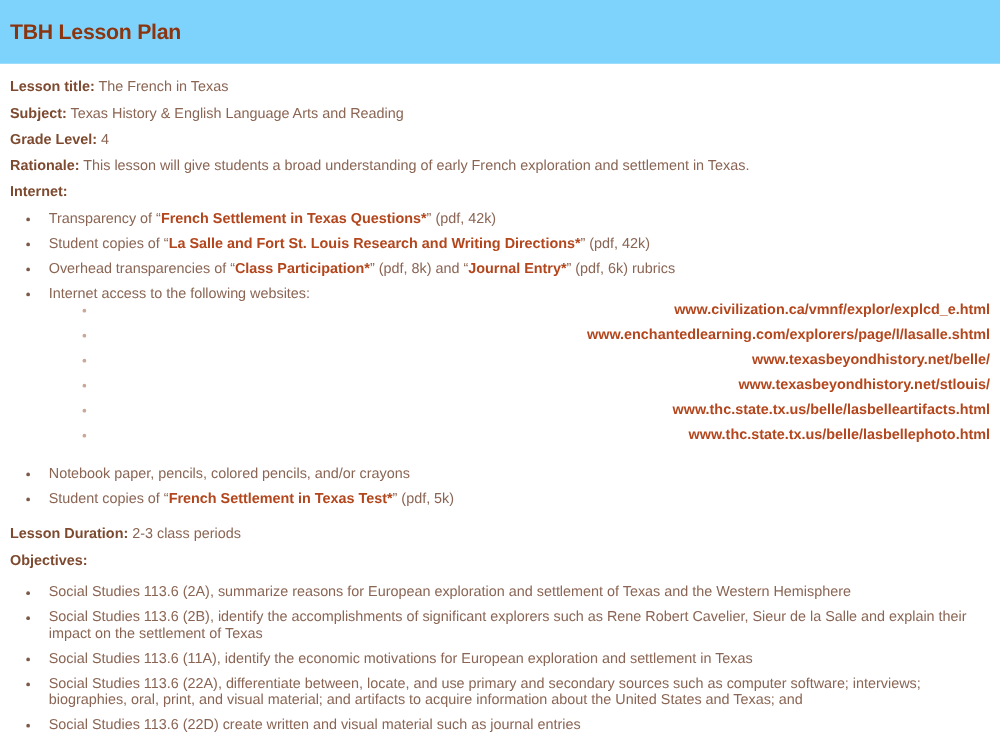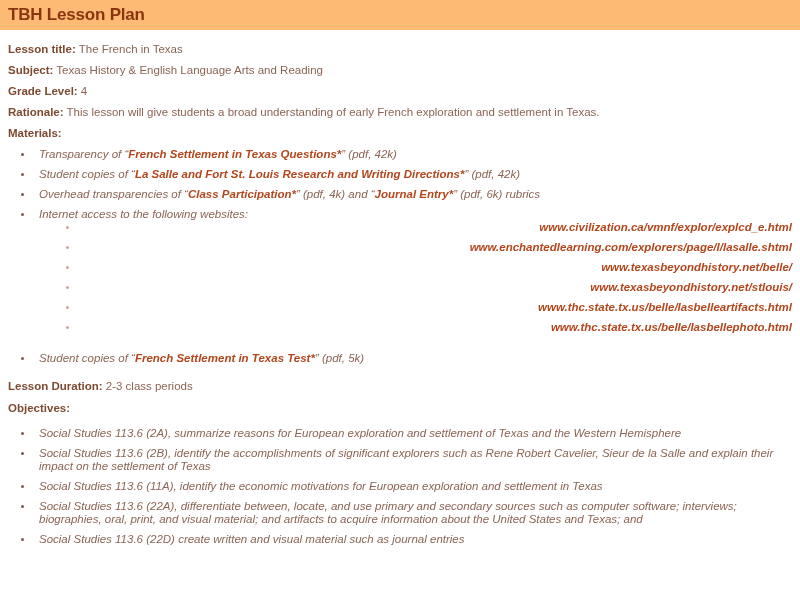--- a/index.html
+++ b/index.html
@@ -4,39 +4,38 @@
   <style>
     html, body { margin: 0; padding: 0; }
     body {
       width: 800px; height: 600px; overflow: hidden;
       background: #ffffff;
       font-family: "Liberation Sans", sans-serif;
       font-size: 11.5px;
       color: #8a6554;
     }
     .header {
-      height: 30px;
-      background: #fdba74;
+      height: 51px;
+      background: #7dd3fc;
       display: flex; align-items: center;
       padding-left: 8px;
     }
     .header h1 {
       margin: 0; font-size: 17px; font-weight: bold;
       color: #8b3510; letter-spacing: -0.2px;
     }
     .content { padding: 6px 8px 0 8px; }
     .field { margin: 6px 0 0 0; line-height: 14px; height: 14px; }
     .field + .field { margin-top: 7px; }
     .label { font-weight: bold; color: #7d4a30; }
     .section-label { font-weight: bold; color: #7d4a30; margin-top: 7px; line-height: 14px; }
     ul.main { list-style: none; margin: 8px 0 0 0; padding: 0; }
     ul.main > li {
       position: relative; padding-left: 31px; line-height: 13px;
       margin-bottom: 7px;
-      font-style: italic;
     }
     ul.main > li::before {
       content: ""; position: absolute; left: 13px; top: 5px;
       width: 3px; height: 3px; border-radius: 50%; background: #7a5a4a;
     }
     a.doc {
       font-weight: bold; color: #b3461c; text-decoration: none;
     }
     ul.sites { list-style: none; margin: 0; padding: 0 0 0 40px; }
     ul.sites li {
@@ -66,42 +65,45 @@
   <div class="field">
     <span class="label">Subject:</span><span> Texas History &amp; English Language Arts and Reading</span>
   </div>
   <div class="field">
     <span class="label">Grade Level:</span><span> 4</span>
   </div>
   <div class="field">
     <span class="label">Rationale:</span><span> This lesson will give students a broad understanding of early French exploration and settlement in Texas.</span>
   </div>
 
-  <div class="section-label">Materials:</div>
+  <div class="section-label">Internet:</div>
   <ul class="main">
     <li>
       <span>Transparency of “</span><a class="doc" href="#">French Settlement in Texas Questions*</a><span>” (pdf, 42k)</span>
     </li>
     <li>
       <span>Student copies of “</span><a class="doc" href="#">La Salle and Fort St. Louis Research and Writing Directions*</a><span>” (pdf, 42k)</span>
     </li>
     <li>
-      <span>Overhead transparencies of “</span><a class="doc" href="#">Class Participation*</a><span>” (pdf, 4k) and “</span><a class="doc" href="#">Journal Entry*</a><span>” (pdf, 6k) rubrics</span>
+      <span>Overhead transparencies of “</span><a class="doc" href="#">Class Participation*</a><span>” (pdf, 8k) and “</span><a class="doc" href="#">Journal Entry*</a><span>” (pdf, 6k) rubrics</span>
     </li>
     <li>
       <span>Internet access to the following websites:</span>
       <ul class="sites">
         <li><a href="#">www.civilization.ca/vmnf/explor/explcd_e.html</a></li>
         <li><a href="#">www.enchantedlearning.com/explorers/page/l/lasalle.shtml</a></li>
         <li><a href="#">www.texasbeyondhistory.net/belle/</a></li>
         <li><a href="#">www.texasbeyondhistory.net/stlouis/</a></li>
         <li><a href="#">www.thc.state.tx.us/belle/lasbelleartifacts.html</a></li>
         <li><a href="#">www.thc.state.tx.us/belle/lasbellephoto.html</a></li>
       </ul>
       <div class="spacer"></div>
+    </li>
+    <li>
+      <span>Notebook paper, pencils, colored pencils, and/or crayons</span>
     </li>
     <li>
       <span>Student copies of “</span><a class="doc" href="#">French Settlement in Texas Test*</a><span>” (pdf, 5k)</span>
     </li>
   </ul>
 
   <div class="field" style="margin-top:14px">
     <span class="label">Lesson Duration:</span><span> 2-3 class periods</span>
   </div>
 

